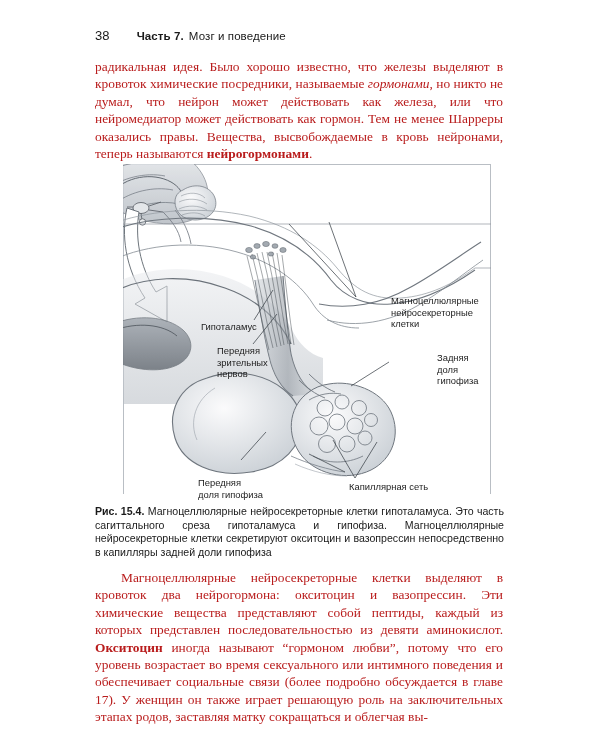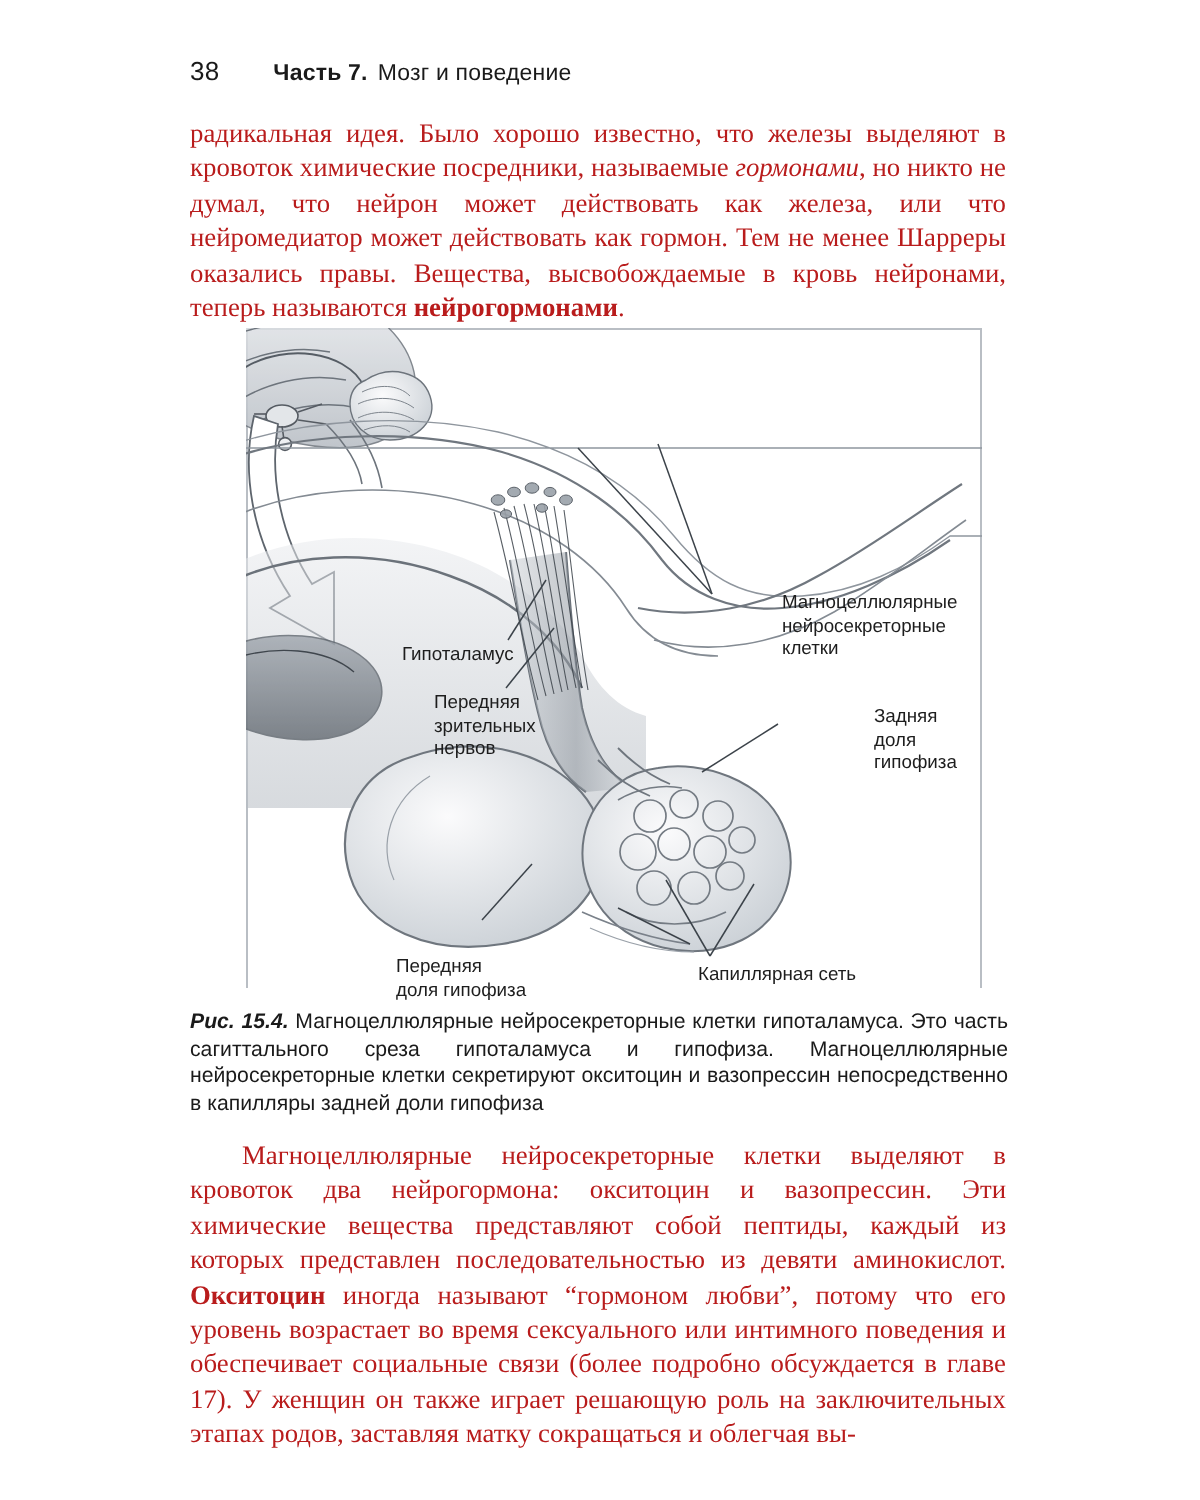--- a/index.html
+++ b/index.html
@@ -121,21 +121,20 @@
     top: 505px;
     width: 409px;
     font-family: "Liberation Sans", sans-serif;
     font-size: 10.6px;
     line-height: 13.6px;
     color: #1a1a1a;
     text-align: justify;
   }
   .caption .fignum {
     font-weight: bold;
-    font-style: italic;
   }
   .caption .figtitle {
     font-weight: normal;
   }
 </style>
 </head>
 <body>
 
 <div class="page">
 

